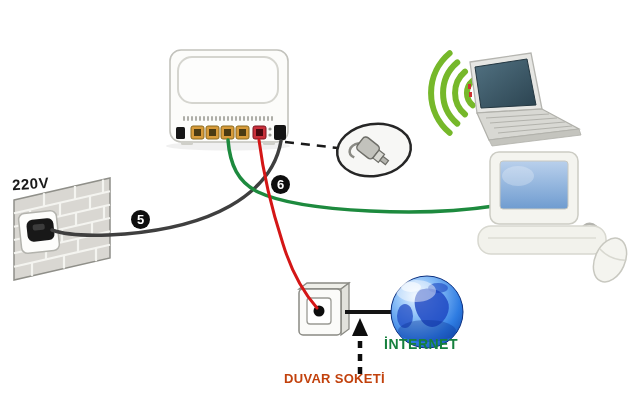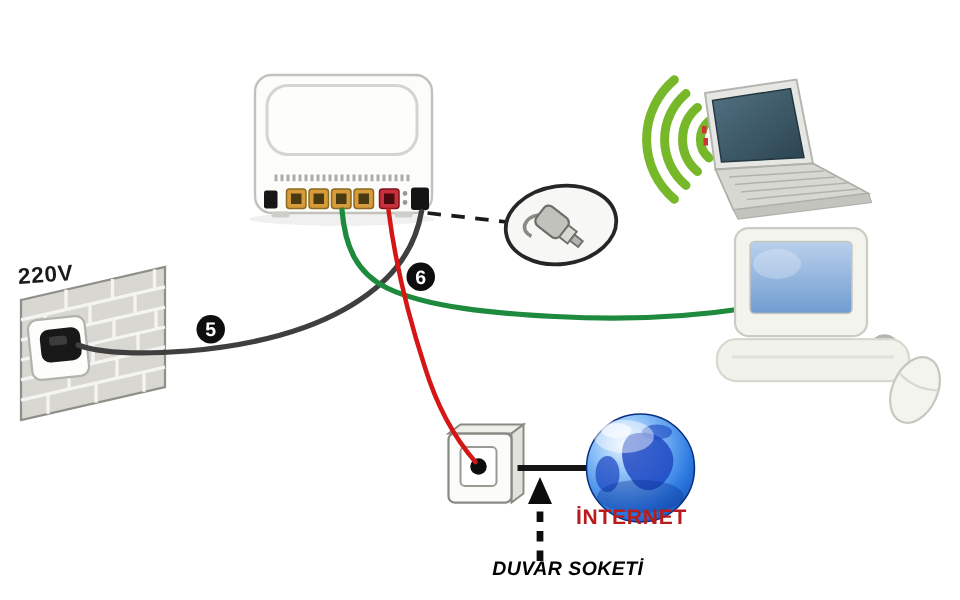--- a/index.html
+++ b/index.html
@@ -2,23 +2,23 @@
 <html><head>
 <meta charset="utf-8">
 <style>
   html,body{margin:0;padding:0;background:#fff;}
   #stage{position:relative;width:640px;height:400px;background:#ffffff;overflow:hidden;
          font-family:"Liberation Sans",sans-serif;}
   #diagram-svg{position:absolute;left:0;top:0;}
   .label{position:absolute;font-weight:bold;color:#1a1a1a;}
   #label-220v{left:12px;top:175px;font-size:15px;transform:rotate(-4deg);letter-spacing:.5px;}
   #label-internet{left:356px;top:336px;width:130px;text-align:center;font-size:14px;
-                  letter-spacing:.5px;color:#b91c1c;}
-  #label-duvar{left:284px;top:371px;width:145px;text-align:right;font-size:13px;
-               letter-spacing:.3px;color:#000000;font-style:italic;}
+                  letter-spacing:.5px;color:#15803d;}
+  #label-duvar{left:284px;top:371px;width:145px;text-align:left;font-size:13px;
+               letter-spacing:.3px;color:#c2410c;}
   .badge{position:absolute;width:19px;height:19px;background:#0e0e0e;border-radius:50%;
          color:#fff;font-weight:bold;font-size:13px;line-height:19px;text-align:center;}
   #badge-5{left:131px;top:210px;}
   #badge-6{left:271px;top:175px;}
 </style>
 </head>
 <body>
 
 <div id="stage">
 

